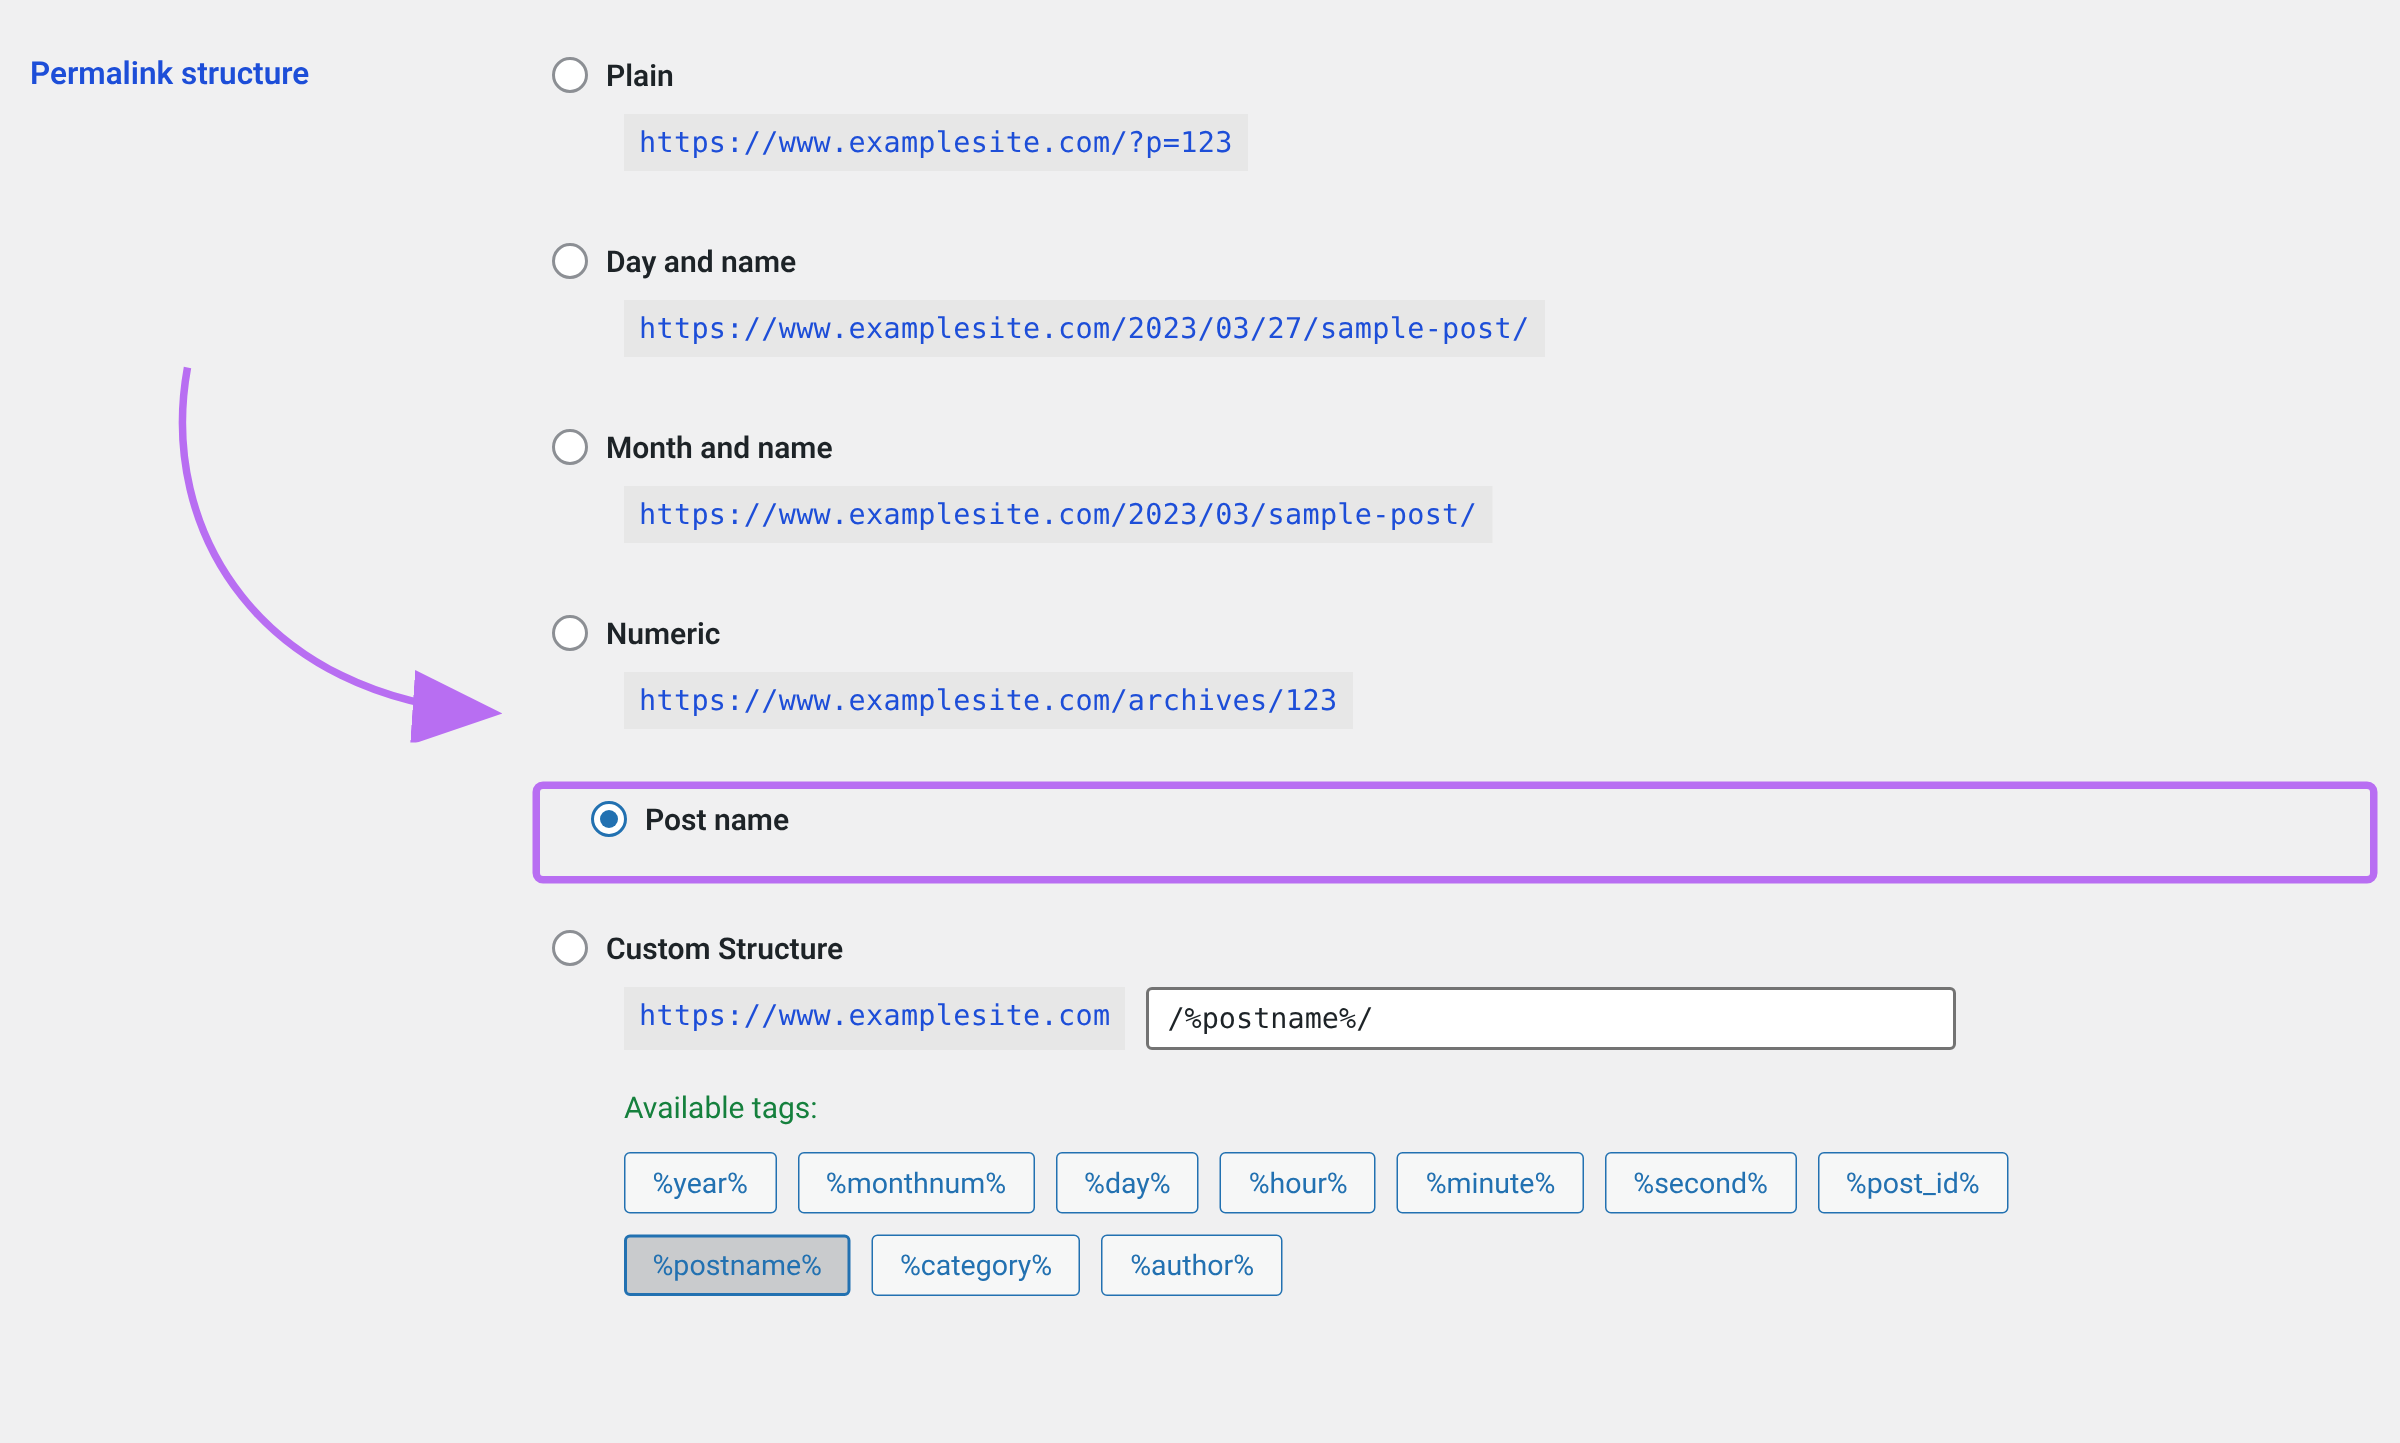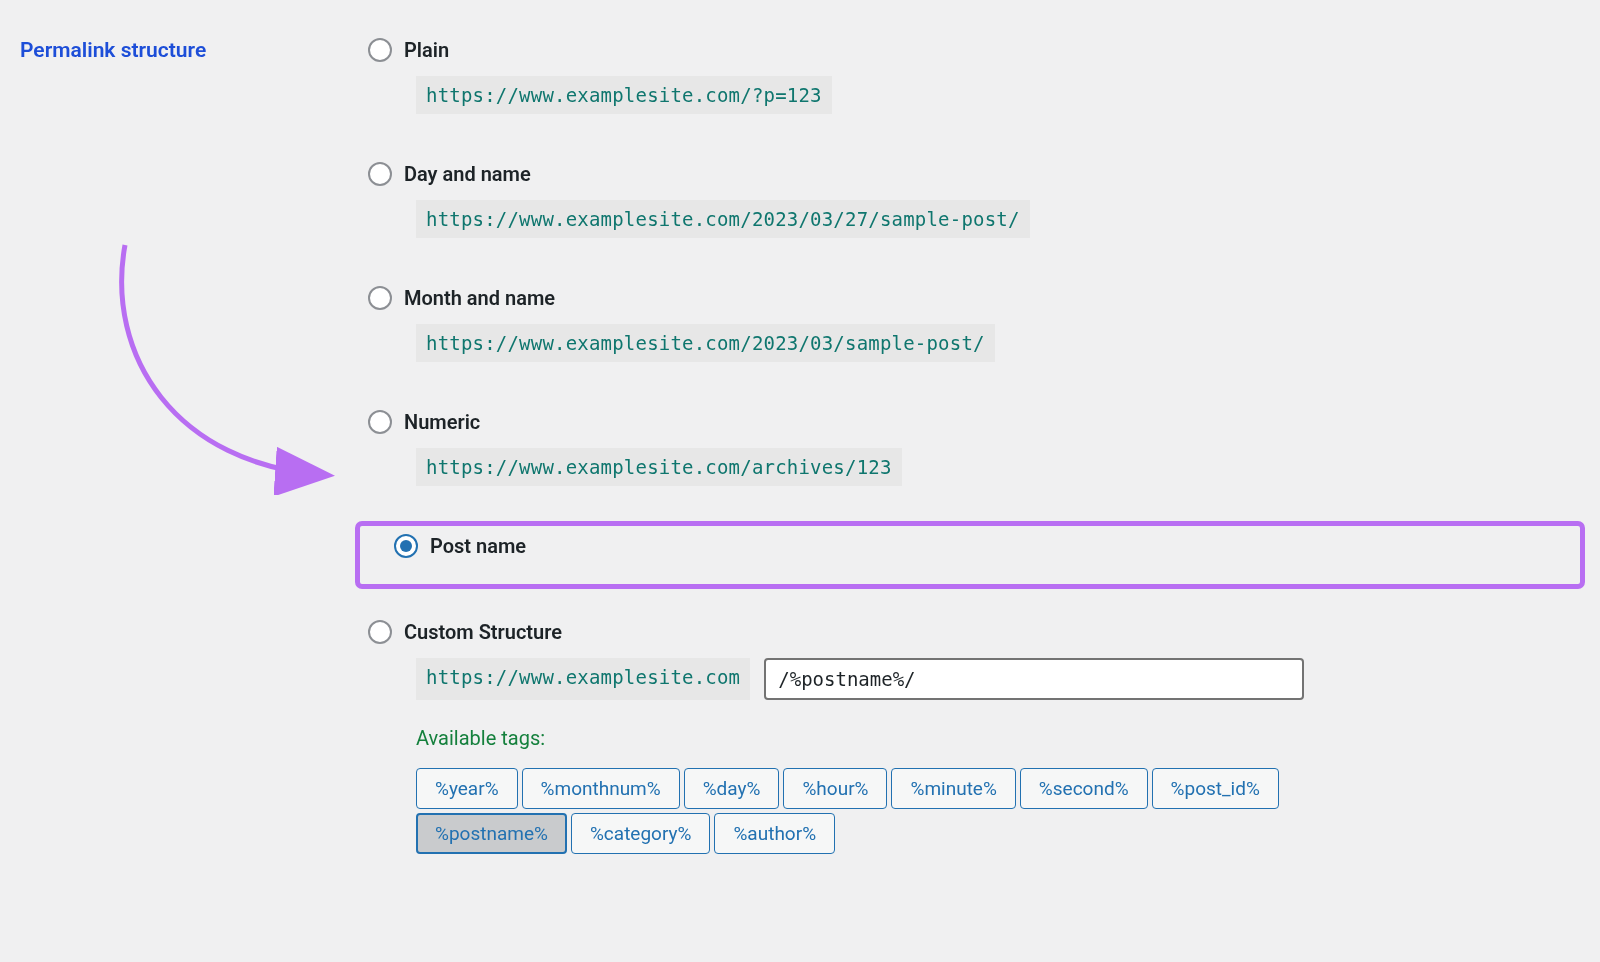--- a/index.html
+++ b/index.html
@@ -69,21 +69,21 @@
     }
     .option-label {
       font-size: 20px;
       font-weight: 600;
       color: #1d2327;
       cursor: pointer;
     }
     .url-preview {
       font-family: ui-monospace, SFMono-Regular, "SF Mono", Menlo, Consolas, monospace;
       font-size: 19px;
-      color: #0f766e;
+      color: #1d4ed8;
       background: #e7e7e7;
       padding: 8px 10px;
       margin-left: 48px;
       display: inline-block;
       letter-spacing: 0.2px;
     }
     .custom-row {
       display: flex;
       align-items: stretch;
       gap: 14px;
@@ -114,21 +114,21 @@
       margin-left: 48px;
       margin-top: 26px;
       margin-bottom: 18px;
       font-size: 20px;
       color: #15803d;
     }
     .tag-buttons {
       margin-left: 48px;
       display: flex;
       flex-wrap: wrap;
-      gap: 4px;
+      gap: 14px;
       max-width: 1000px;
     }
     .tag-btn {
       font-family: inherit;
       font-size: 19px;
       color: #2271b1;
       background: #f6f7f7;
       border: 1px solid #2271b1;
       border-radius: 4px;
       padding: 10px 18px;

